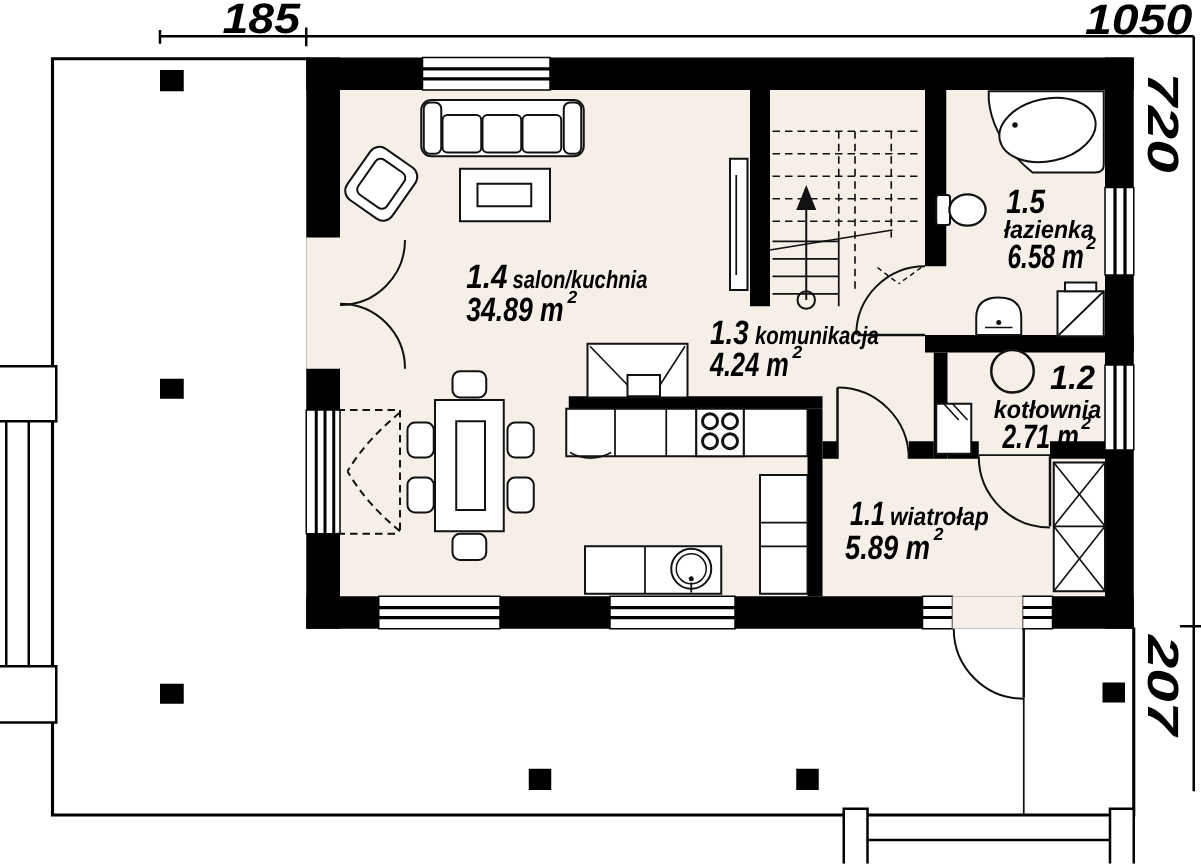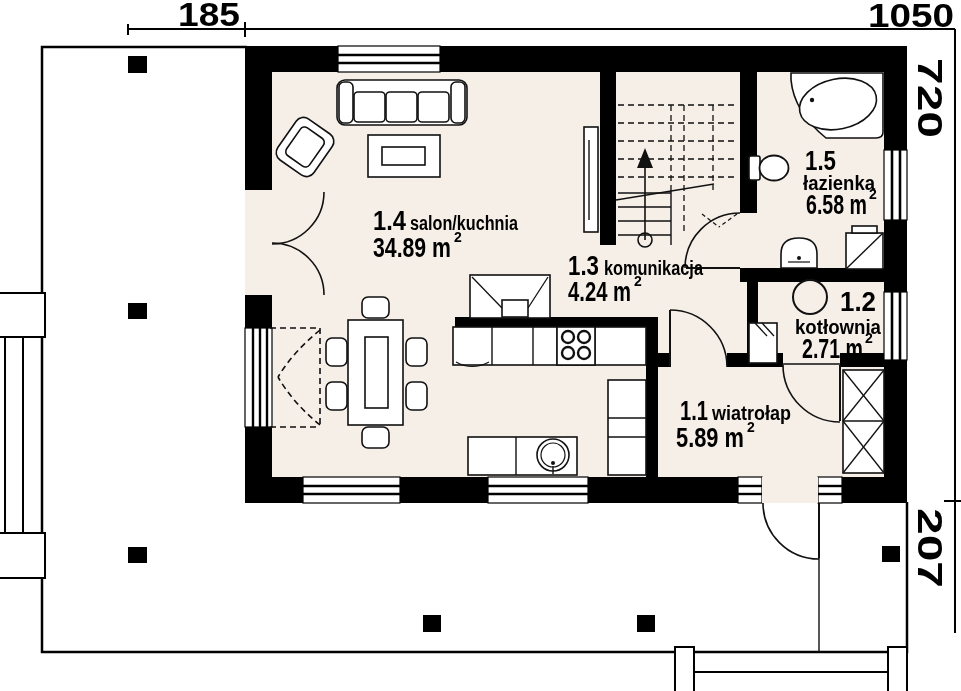--- a/index.html
+++ b/index.html
@@ -1,16 +1,16 @@
 <!DOCTYPE html>
 <html><head>
 <meta charset="utf-8">
 <style>
   html,body{margin:0;padding:0;background:#ffffff;}
-  .page{width:961px;height:691px;position:relative;background:#ffffff;overflow:hidden;}
+  .page{width:961px;height:691px;position:relative;background:#ffffff;overflow:hidden;font-style:italic;}
   svg{display:block;}
   text{font-family:"Liberation Sans", sans-serif;font-weight:bold;fill:#000;}
   .dim{font-size:34px;}
   .dimv{font-size:35px;}
   .rid{font-size:27px;}
   .rname{font-size:20px;}
   .rarea{font-size:27px;}
   .rsup{font-size:14px;}
   .wall{fill:#000000;stroke:none;}
   .floor{fill:#f6efe8;}

